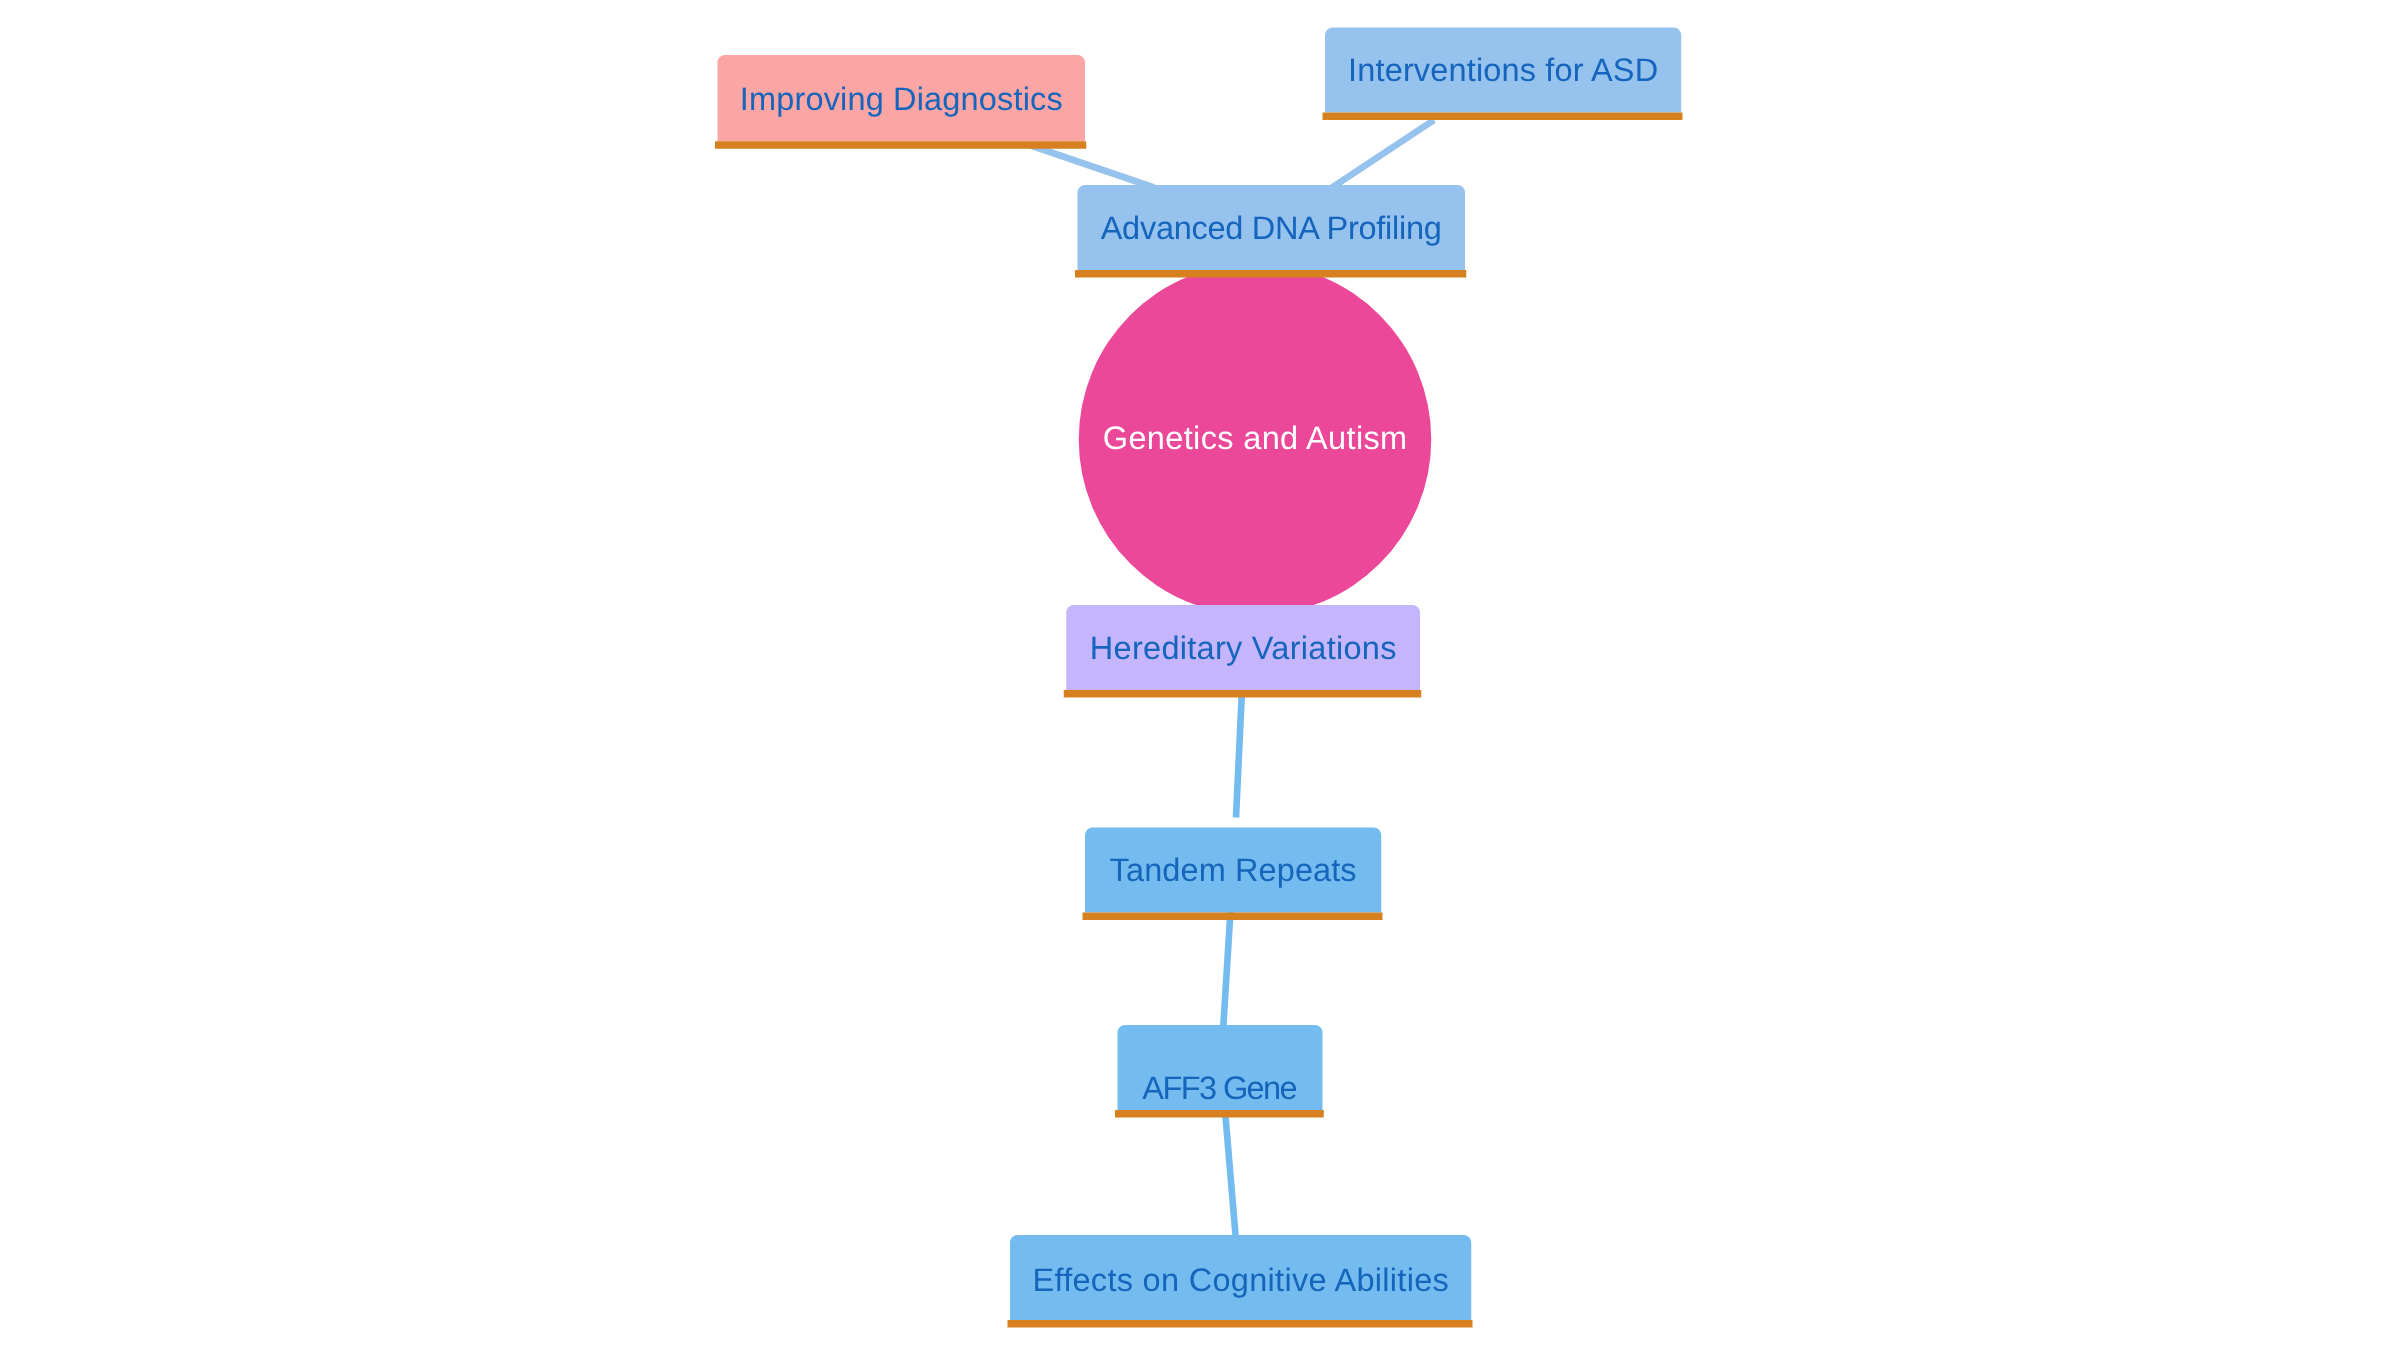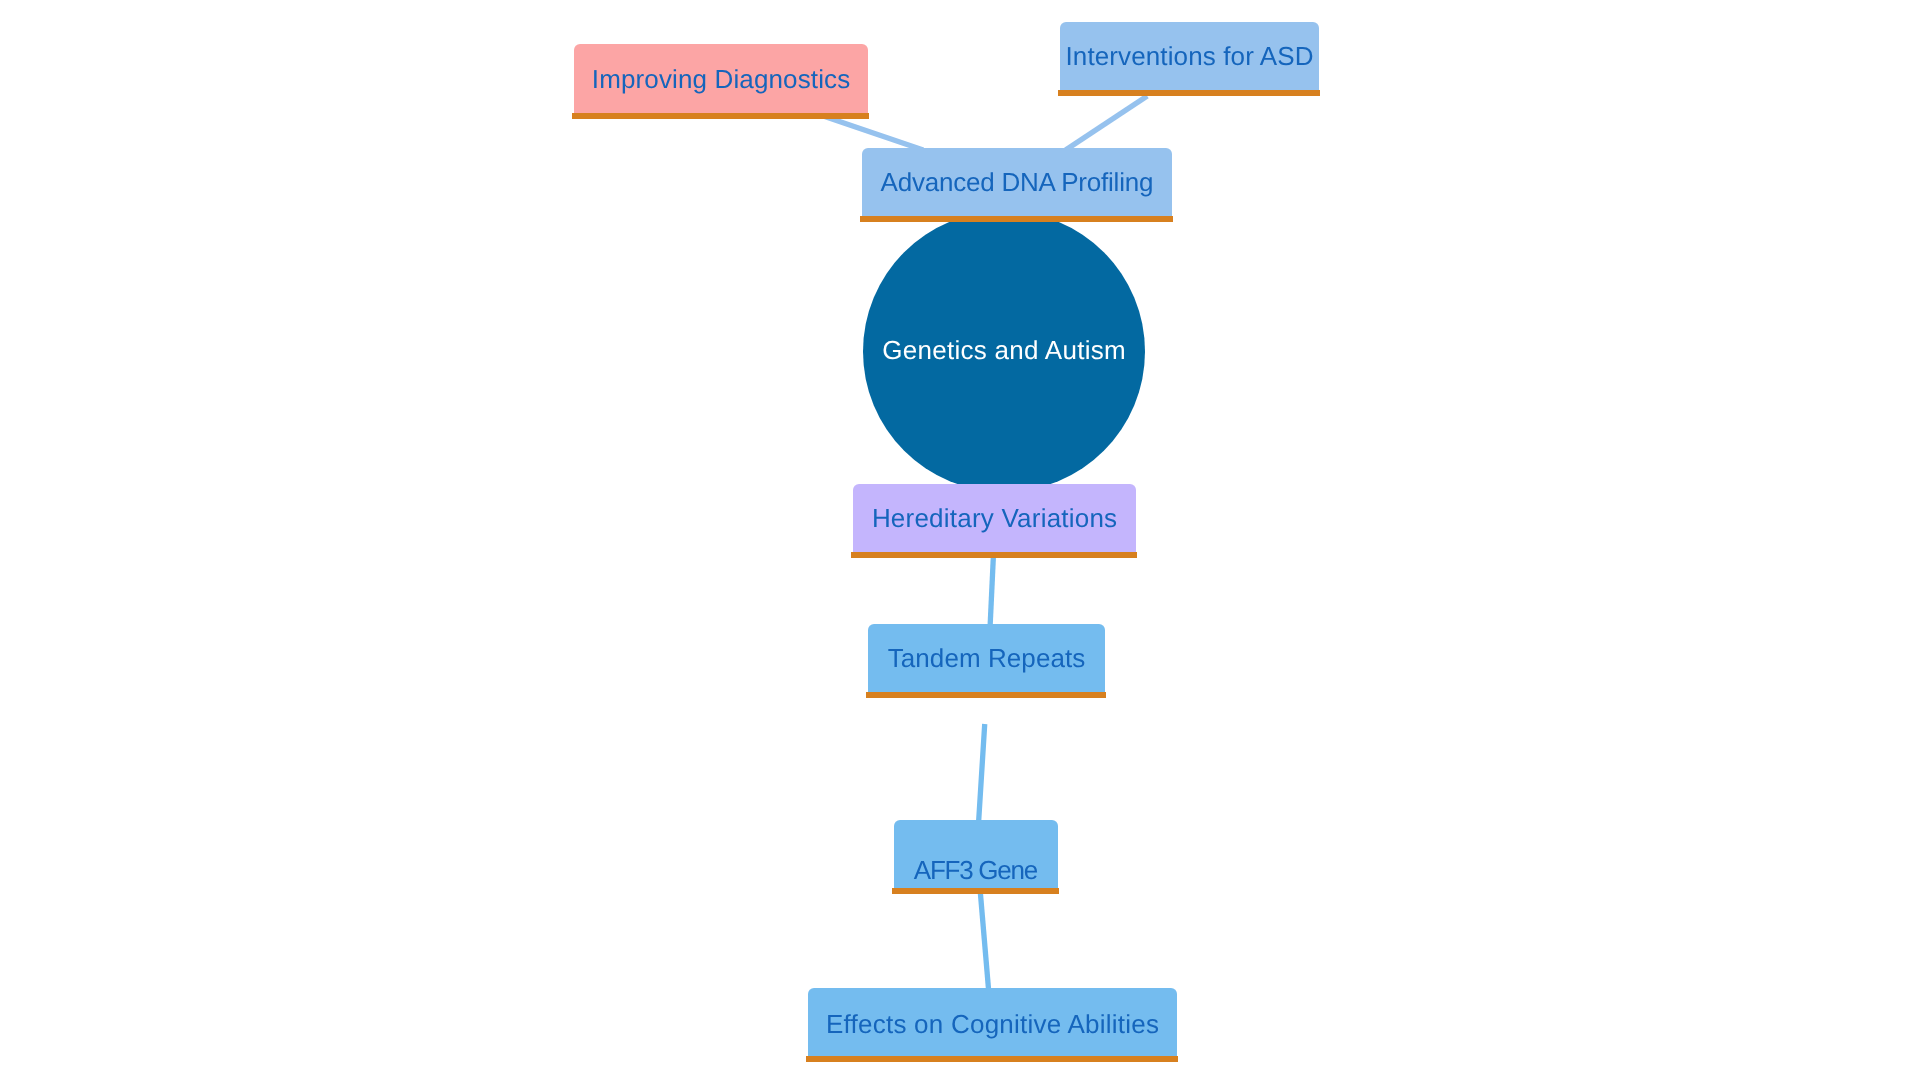--- a/index.html
+++ b/index.html
@@ -23,53 +23,53 @@
 <div id="mindmap-stage" style="background: rgb(255, 255, 255);">
 
   <svg id="edge-layer" viewBox="0 0 1920 1080">
     <line class="mm-edge" x1="824" y1="116.2" x2="923.2" y2="150" stroke="#96c2ee" stroke-width="5.3"></line>
     <line class="mm-edge" x1="1147.2" y1="96" x2="1065.6" y2="150" stroke="#96c2ee" stroke-width="5.3"></line>
     <line class="mm-edge" x1="993.4" y1="556" x2="988.8" y2="654" stroke="#74bcef" stroke-width="5.3"></line>
     <line class="mm-edge" x1="984.7" y1="724" x2="978.6" y2="822" stroke="#74bcef" stroke-width="5.3"></line>
     <line class="mm-edge" x1="980.3" y1="892" x2="988.6" y2="990" stroke="#74bcef" stroke-width="5.3"></line>
   </svg>
 
-  <div class="mm-root" style="left: 863.1px; top: 210.6px; width: 281.8px; height: 281.8px; background: #0369a1;">
+  <div class="mm-root" style="left: 863.1px; top: 210.6px; width: 281.8px; height: 281.8px; background: #ec4899;">
     <span class="mm-root-label" style="color: rgb(255, 255, 255); font-size: 26px; letter-spacing: 0.28px; margin-right: -0.28px;">Genetics and Autism</span>
   </div>
 
   <div class="mm-node" style="left: 574px; top: 44px; width: 294px; height: 69px;">
     <div class="mm-node-body" style="background: #fca5a5; border-radius: 6px 6px 0px 0px;">
       <span class="mm-node-label" style="color: rgb(21, 101, 188); font-size: 26px; letter-spacing: 0.13px; margin-right: -0.13px;">Improving Diagnostics</span>
     </div>
     <div class="mm-node-bar" style="background: rgb(215, 128, 31); top: 69px;"></div>
   </div>
 
-  <div class="mm-node" style="left: 1060px; top: 22px; width: 259px; height: 68px;">
+  <div class="mm-node" style="left: 1060px; top: 22px; width: 285px; height: 68px;">
     <div class="mm-node-body" style="background: rgb(150, 194, 238); border-radius: 6px 6px 0px 0px;">
       <span class="mm-node-label" style="color: rgb(21, 101, 188); font-size: 26px; letter-spacing: 0.12px; margin-right: -0.12px;">Interventions for ASD</span>
     </div>
     <div class="mm-node-bar" style="background: rgb(215, 128, 31); top: 68px;"></div>
   </div>
 
   <div class="mm-node" style="left: 862px; top: 148px; width: 310px; height: 68px;">
     <div class="mm-node-body" style="background: rgb(150, 194, 238); border-radius: 6px 6px 0px 0px; text-align: right;">
       <span class="mm-node-label" style="color: rgb(21, 101, 188); font-size: 26px; letter-spacing: -0.22px; margin-right: 0.22px;">Advanced DNA Profiling</span>
     </div>
     <div class="mm-node-bar" style="background: rgb(215, 128, 31); top: 68px;"></div>
   </div>
 
   <div class="mm-node" style="left: 853px; top: 484px; width: 283px; height: 68px;">
     <div class="mm-node-body" style="background: #c4b5fd; border-radius: 6px 6px 0px 0px;">
       <span class="mm-node-label" style="color: rgb(21, 101, 188); font-size: 26px; letter-spacing: 0.22px; margin-right: -0.22px;">Hereditary Variations</span>
     </div>
     <div class="mm-node-bar" style="background: rgb(215, 128, 31); top: 68px;"></div>
   </div>
 
-  <div class="mm-node" style="left: 868px; top: 624px; width: 237px; height: 68px;">
+  <div class="mm-node" style="left: 868px; top: 662px; width: 237px; height: 68px;">
     <div class="mm-node-body" style="background: rgb(116, 188, 239); border-radius: 6px 6px 0px 0px;">
       <span class="mm-node-label" style="color: rgb(21, 101, 188); font-size: 26px; letter-spacing: 0.08px; margin-right: -0.08px;">Tandem Repeats</span>
     </div>
     <div class="mm-node-bar" style="background: rgb(215, 128, 31); top: 68px;"></div>
   </div>
 
   <div class="mm-node" style="left: 894px; top: 820px; width: 164px; height: 68px;">
     <div class="mm-node-body" style="background: rgb(116, 188, 239); border-radius: 6px 6px 0px 0px;">
       <span class="mm-node-label" style="color: rgb(21, 101, 188); font-size: 26px; letter-spacing: -1.26px; margin-right: 1.26px; margin-top: 32px;">AFF3 Gene</span>
     </div>

